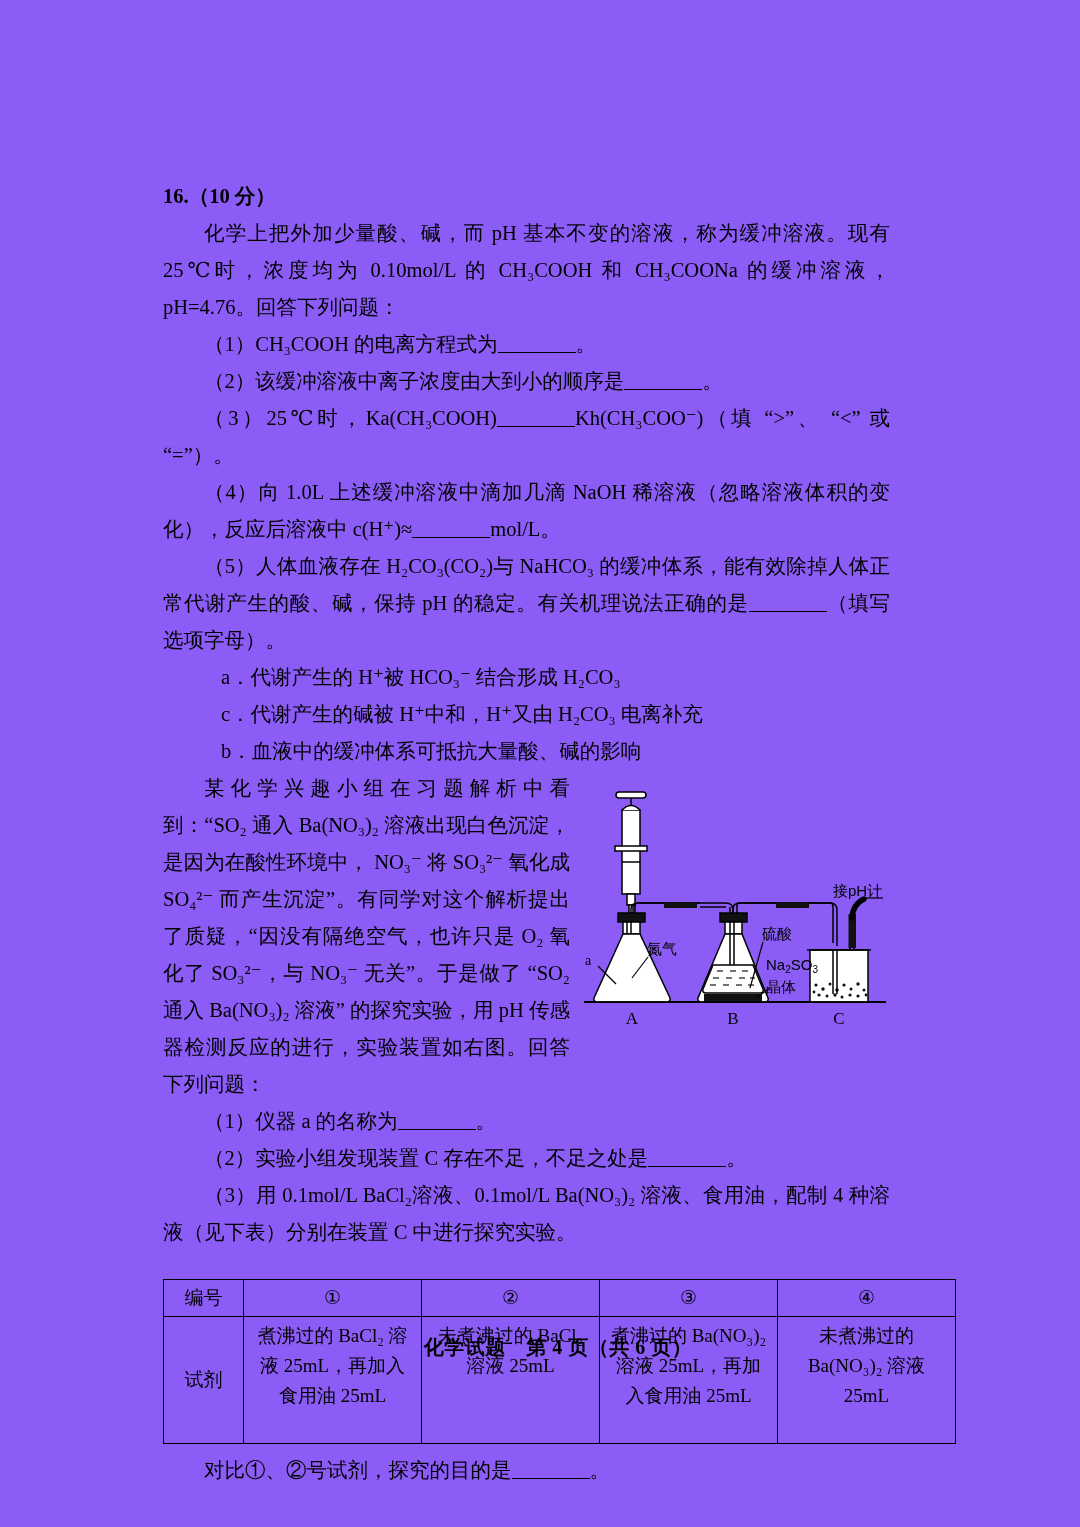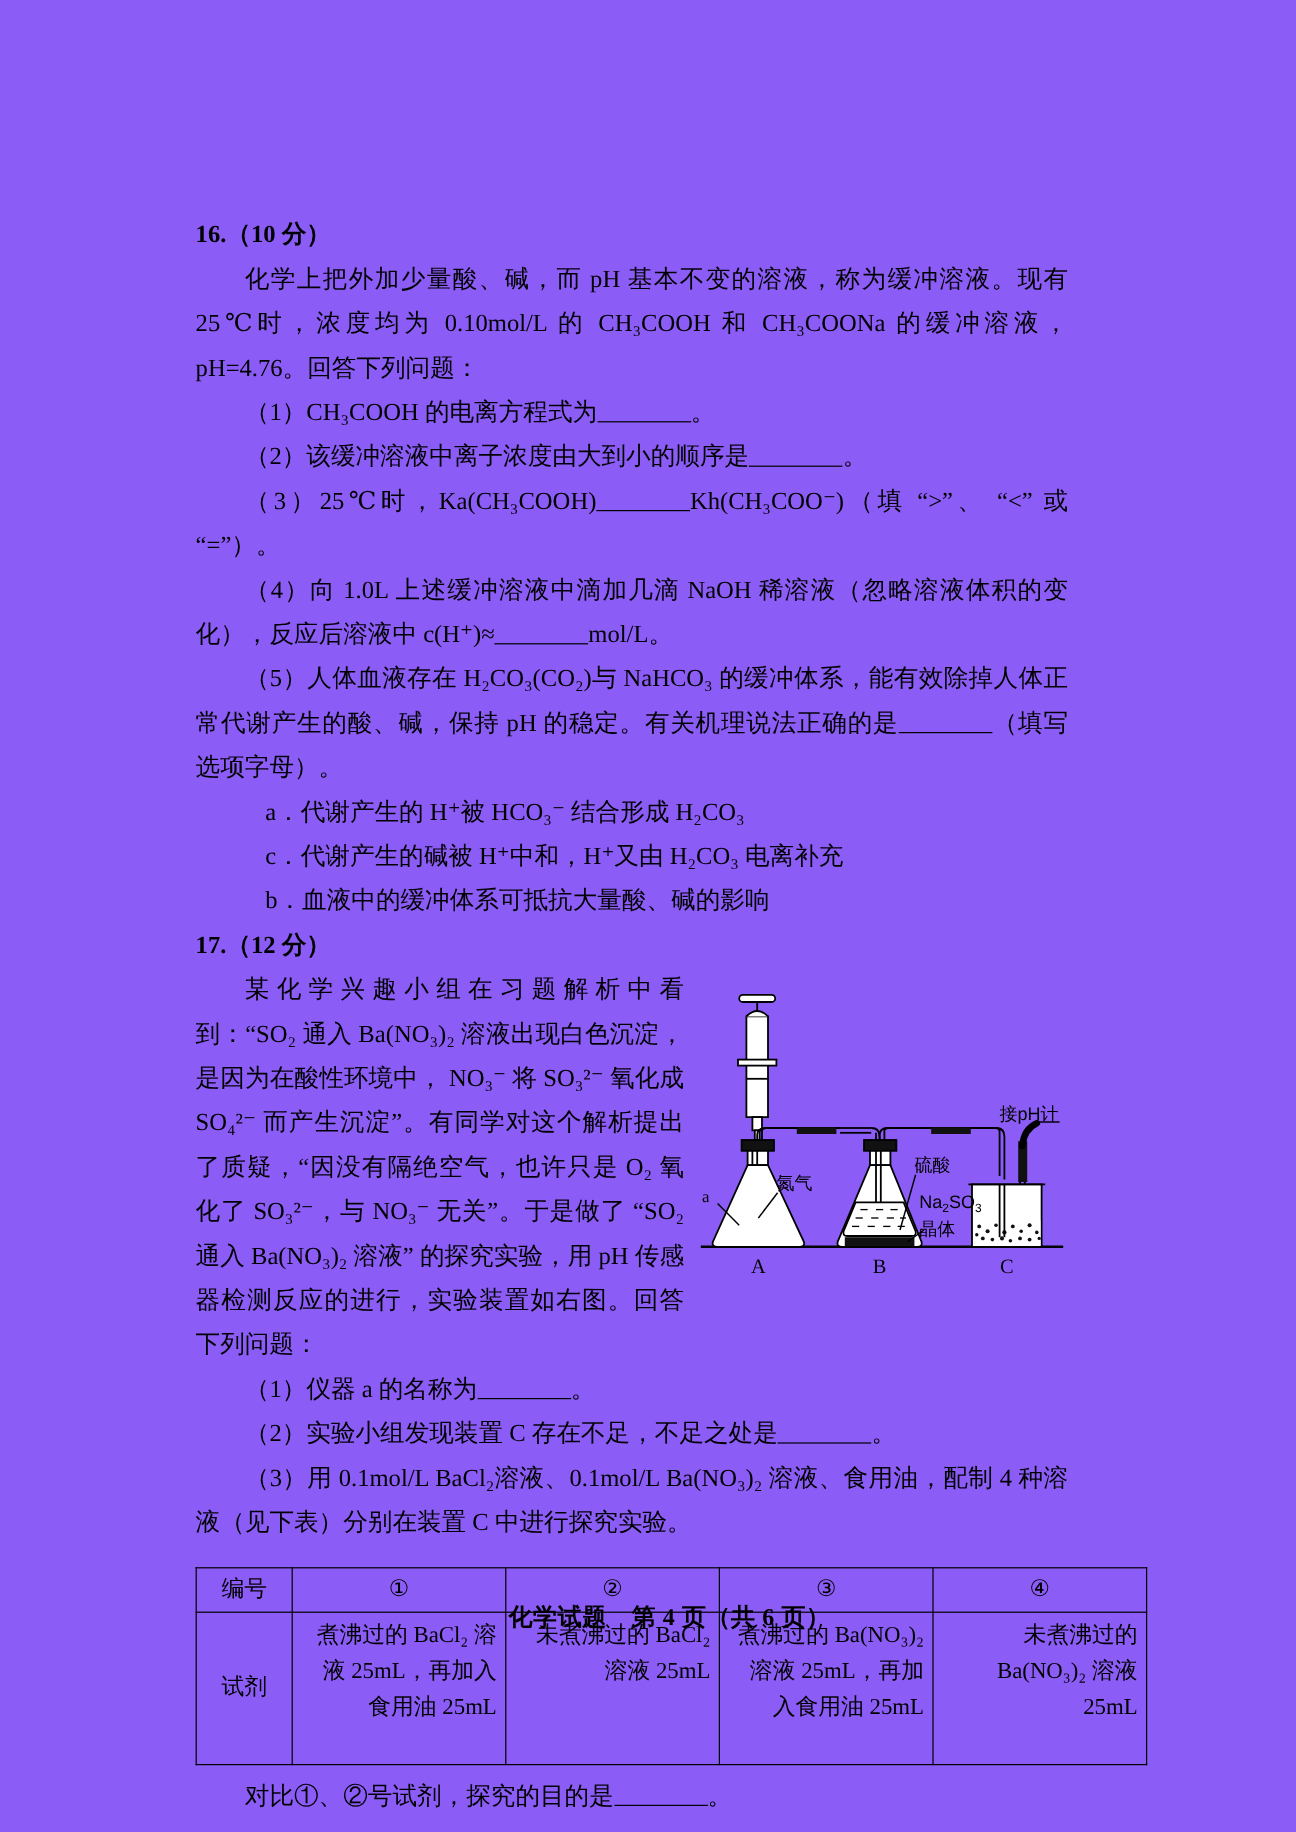--- a/index.html
+++ b/index.html
@@ -57,32 +57,32 @@
     height: 262px;
     margin: 4px 0 2px 10px;
     position: relative;
   }
   .q17text .line { }
 
   
   table.reagents {
     border-collapse: collapse;
     width: 727px;
-    margin-top: 18px;
+    margin-top: 28px;
     table-layout: fixed;
     border-radius: 31px;
   }
   table.reagents td, table.reagents th {
     border: 1.4px solid #000;
     font-size: 19px;
     line-height: 30px;
     font-weight: normal;
     padding: 4px 7px;
     vertical-align: top;
-    text-align: right;
+    text-align: center;
   }
   table.reagents thead td {
     text-align: center;
     padding: 3px 6px;
     height: 30px;
   }
   table.reagents thead td.idcol { text-align: center; }
   table.reagents tbody td.idcol {
     text-align: center;
     vertical-align: middle;
@@ -120,21 +120,20 @@
     <div class="line indent">化学上把外加少量酸、碱，而 pH 基本不变的溶液，称为缓冲溶液。现有 25℃时，浓度均为 0.10mol/L 的 CH₃COOH 和 CH₃COONa 的缓冲溶液，pH=4.76。回答下列问题：</div>
     <div class="line indent">（1）CH₃COOH 的电离方程式为<span class="blank"></span>。</div>
     <div class="line indent">（2）该缓冲溶液中离子浓度由大到小的顺序是<span class="blank"></span>。</div>
     <div class="line indent">（3）25℃时，Ka(CH₃COOH)<span class="blank"></span>Kh(CH₃COO⁻)（填 “&gt;”、 “&lt;” 或 “=”）。</div>
     <div class="line indent">（4）向 1.0L 上述缓冲溶液中滴加几滴 NaOH 稀溶液（忽略溶液体积的变化），反应后溶液中 c(H⁺)≈<span class="blank"></span>mol/L。</div>
     <div class="line indent">（5）人体血液存在 H₂CO₃(CO₂)与 NaHCO₃ 的缓冲体系，能有效除掉人体正常代谢产生的酸、碱，保持 pH 的稳定。有关机理说法正确的是<span class="blank"></span>（填写选项字母）。</div>
     <div class="opt">a．代谢产生的 H⁺被 HCO₃⁻ 结合形成 H₂CO₃</div>
     <div class="opt">c．代谢产生的碱被 H⁺中和，H⁺又由 H₂CO₃ 电离补充</div>
     <div class="opt">b．血液中的缓冲体系可抵抗大量酸、碱的影响</div>
 
-    <div class="qhead">17.（12 分）</div>
 
     <div class="q17wrap">
 
       <div class="figure-float">
         <svg width="310" height="262" viewBox="0 0 310 262" xmlns="http://www.w3.org/2000/svg">
           <g fill="none" stroke="#000" stroke-width="1.5">
 
             <line x1="4" y1="228" x2="306" y2="228" stroke-width="2.2"></line>
 
             <path d="M39 18 h24 a3 3 0 0 1 0 6 h-24 a3 3 0 0 1 0 -6 z" fill="#fff"></path>

